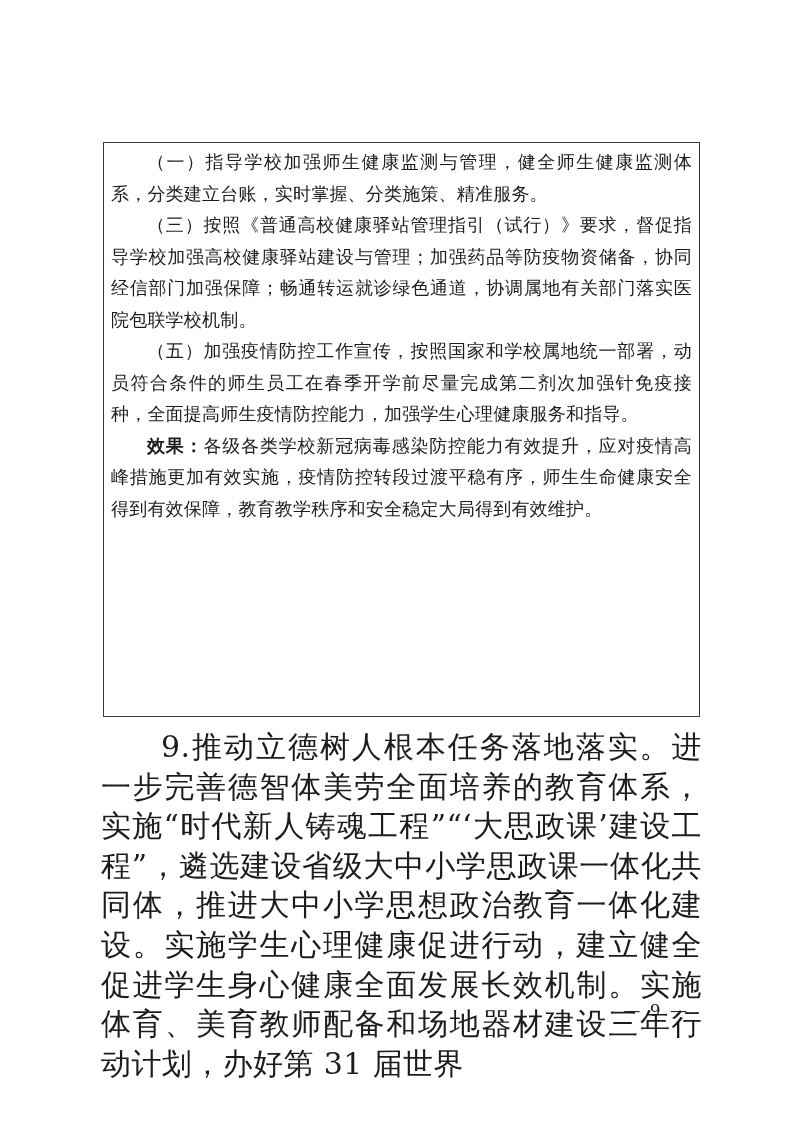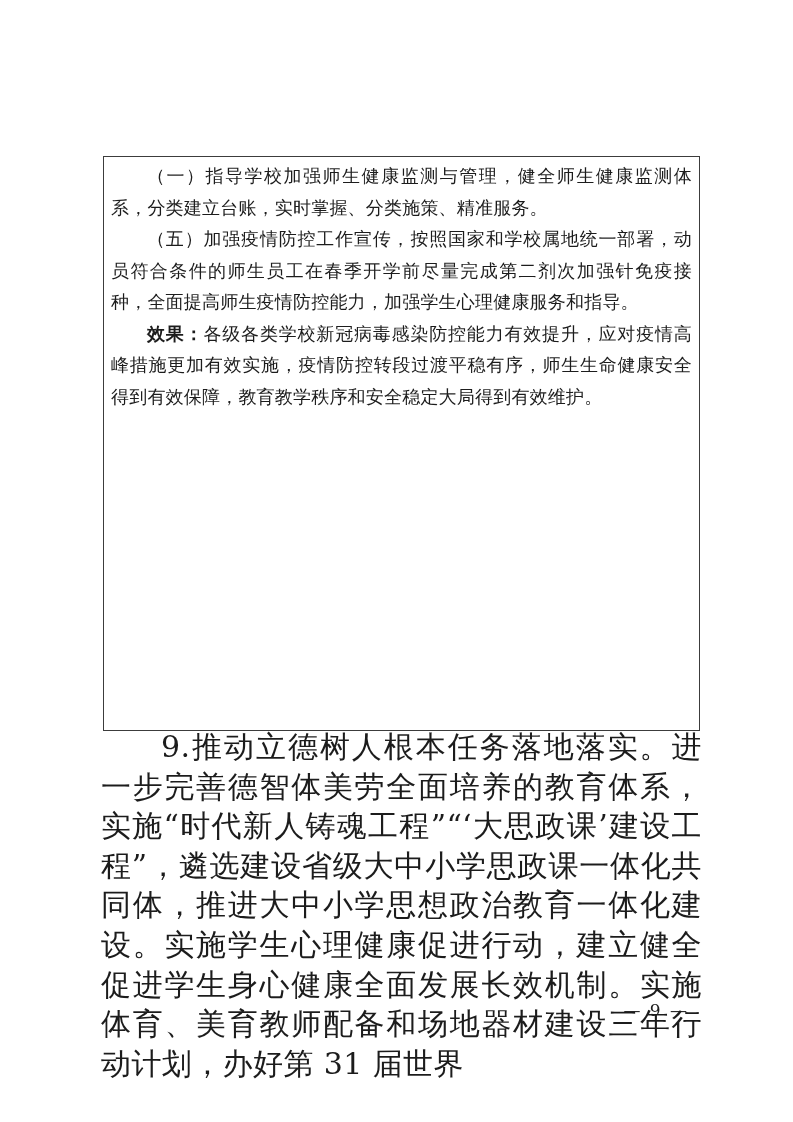--- a/index.html
+++ b/index.html
@@ -12,21 +12,21 @@
     width: 793px;
     height: 1122px;
     background: #ffffff;
     font-family: "DejaVu Serif", "Liberation Serif", serif;
     color: #1c1c1c;
     overflow: hidden;
   }
   .notice-box {
     position: absolute;
     left: 103px;
-    top: 156px;
+    top: 142px;
     width: 597px;
     height: 575px;
     border: 1px solid #3c3c3c;
     box-sizing: border-box;
     padding: 3px 7px 0 7px;
   }
   .notice-box p {
     margin: 0;
     font-size: 18px;
     line-height: 31.55px;
@@ -61,20 +61,21 @@
     white-space: nowrap;
   }
 </style>
 </head>
 <body>
 
 <div class="page">
 
   <div class="notice-box">
     <p>（一）指导学校加强师生健康监测与管理，健全师生健康监测体系，分类建立台账，实时掌握、分类施策、精准服务。</p>
+    <p>（三）按照《普通高校健康驿站管理指引（试行）》要求，督促指导学校加强高校健康驿站建设与管理；加强药品等防疫物资储备，协同经信部门加强保障；畅通转运就诊绿色通道，协调属地有关部门落实医院包联学校机制。</p>
     <p>（五）加强疫情防控工作宣传，按照国家和学校属地统一部署，动员符合条件的师生员工在春季开学前尽量完成第二剂次加强针免疫接种，全面提高师生疫情防控能力，加强学生心理健康服务和指导。</p>
     <p>
       <span class="effect-label">效果：</span><span>各级各类学校新冠病毒感染防控能力有效提升，应对疫情高峰措施更加有效实施，疫情防控转段过渡平稳有序，师生生命健康安全得到有效保障，教育教学秩序和安全稳定大局得到有效维护。</span>
     </p>
   </div>
 
   <div class="body-section">
     <p>
       <span>9.推动立德树人根本任务落地落实。</span><span>进一步完善德智体美劳全面培养的教育体系，实施“时代新人铸魂工程”“‘大思政课’建设工程”，遴选建设省级大中小学思政课一体化共同体，推进大中小学思想政治教育一体化建设。实施学生心理健康促进行动，建立健全促进学生身心健康全面发展长效机制。实施体育、美育教师配备和场地器材建设三年行动计划，办好第 31 届世界</span>
     </p>

